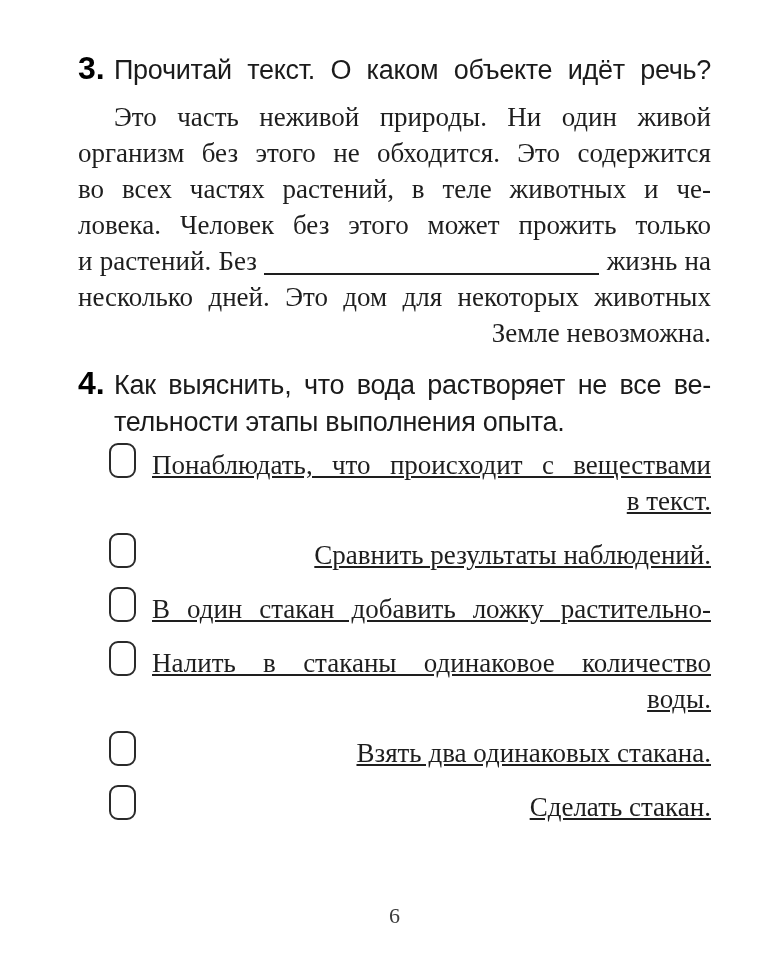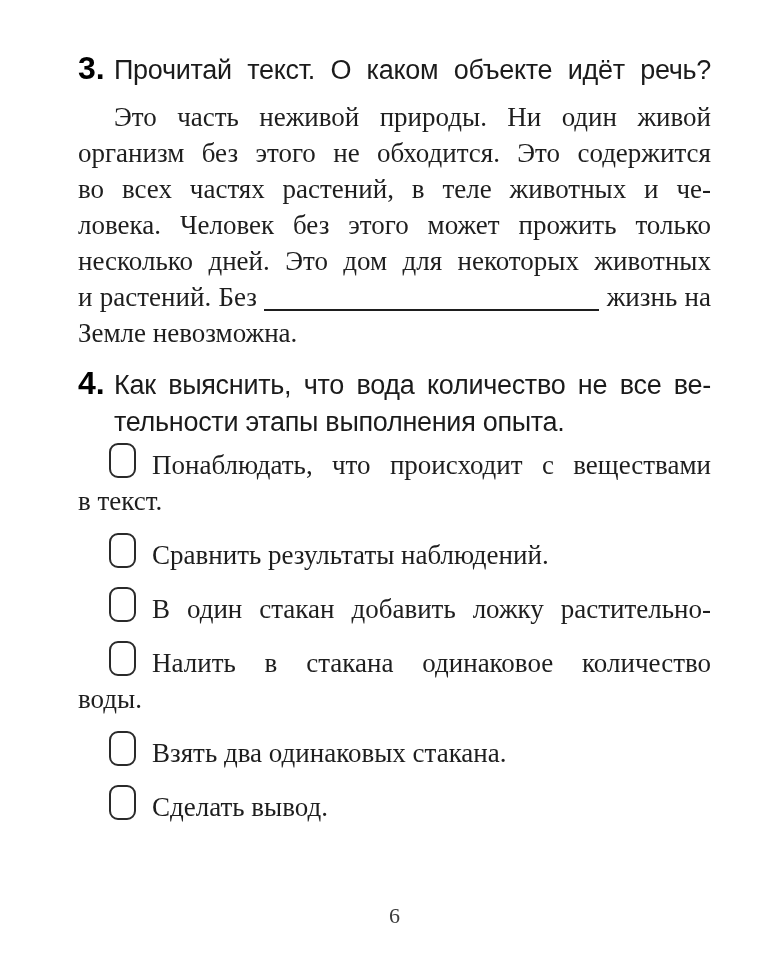--- a/index.html
+++ b/index.html
@@ -34,37 +34,37 @@
     font-weight: 700;
     font-size: 32px;
     line-height: 37px;
     letter-spacing: 0;
     color: #000;
     position: relative;
     top: -2px;
   }
   .task-head .htext { flex: 1 1 auto; }
   
-  .line { line-height: 36px; font-size: 27px; }
+  .line { line-height: 36px; font-size: 27px; text-align: right; }
   .hline { line-height: 37px; }
   .just { text-align: justify; text-align-last: justify; }
   .indent { padding-left: 36px; }
   
   .para { margin-top: 10px; }
   
   .blank {
     display: inline-block;
     width: 335px;
     height: 0;
     border-bottom: 2.5px solid #1e1e1e;
     vertical-align: -5px;
   }
   
   .task4 { margin-top: 16px; }
-  .steps { margin-top: 6px; }
+  .steps { margin-top: 6px; text-decoration: underline; }
   .step {
     position: relative;
     margin-top: 18px;
   }
   .step:first-child { margin-top: 4px; }
   .step .l1 { padding-left: 74px; }
   .checkbox {
     position: absolute;
     left: 31px;
     top: -4px;
@@ -98,35 +98,35 @@
         <div class="htext">
           <div class="hline just">Прочитай текст. О каком объекте идёт речь?</div>
         </div>
       </div>
 
       <div class="para">
         <div class="line just indent">Это часть неживой природы. Ни один живой</div>
         <div class="line just">организм без этого не обходится. Это содержится</div>
         <div class="line just">во всех частях растений, в теле животных и че-</div>
         <div class="line just">ловека. Человек без этого может прожить только</div>
-        <div class="line just">несколько дней. Это дом для некоторых животных</div>
         <div class="line just">
           <span>и растений. Без</span>
           <span class="blank"></span>
           <span>жизнь на</span>
         </div>
+        <div class="line just">несколько дней. Это дом для некоторых животных</div>
         <div class="line">Земле невозможна.</div>
       </div>
     </section>
 
     <section class="task4">
       <div class="task-head">
         <span class="task-num">4.</span>
         <div class="htext">
-          <div class="hline just">Как выяснить, что вода количество не все ве-</div>
+          <div class="hline just">Как выяснить, что вода растворяет не все ве-</div>
           <div class="hline">тельности этапы выполнения опыта.</div>
         </div>
       </div>
 
       <div class="steps">
 
         <div class="step">
           <span class="checkbox"></span>
           <div class="line just l1">Понаблюдать, что происходит с веществами</div>
           <div class="line">в текст.</div>
@@ -137,32 +137,32 @@
           <div class="line l1">Сравнить результаты наблюдений.</div>
         </div>
 
         <div class="step">
           <span class="checkbox"></span>
           <div class="line just l1">В один стакан добавить ложку растительно-</div>
         </div>
 
         <div class="step">
           <span class="checkbox"></span>
-          <div class="line just l1">Налить в стакана одинаковое количество</div>
+          <div class="line just l1">Налить в стаканы одинаковое количество</div>
           <div class="line">воды.</div>
         </div>
 
         <div class="step">
           <span class="checkbox"></span>
           <div class="line l1">Взять два одинаковых стакана.</div>
         </div>
 
         <div class="step">
           <span class="checkbox"></span>
-          <div class="line l1">Сделать вывод.</div>
+          <div class="line l1">Сделать стакан.</div>
         </div>
 
       </div>
     </section>
   </div>
 
   <div class="pagenum">6</div>
 </div>
 
 </body></html>

